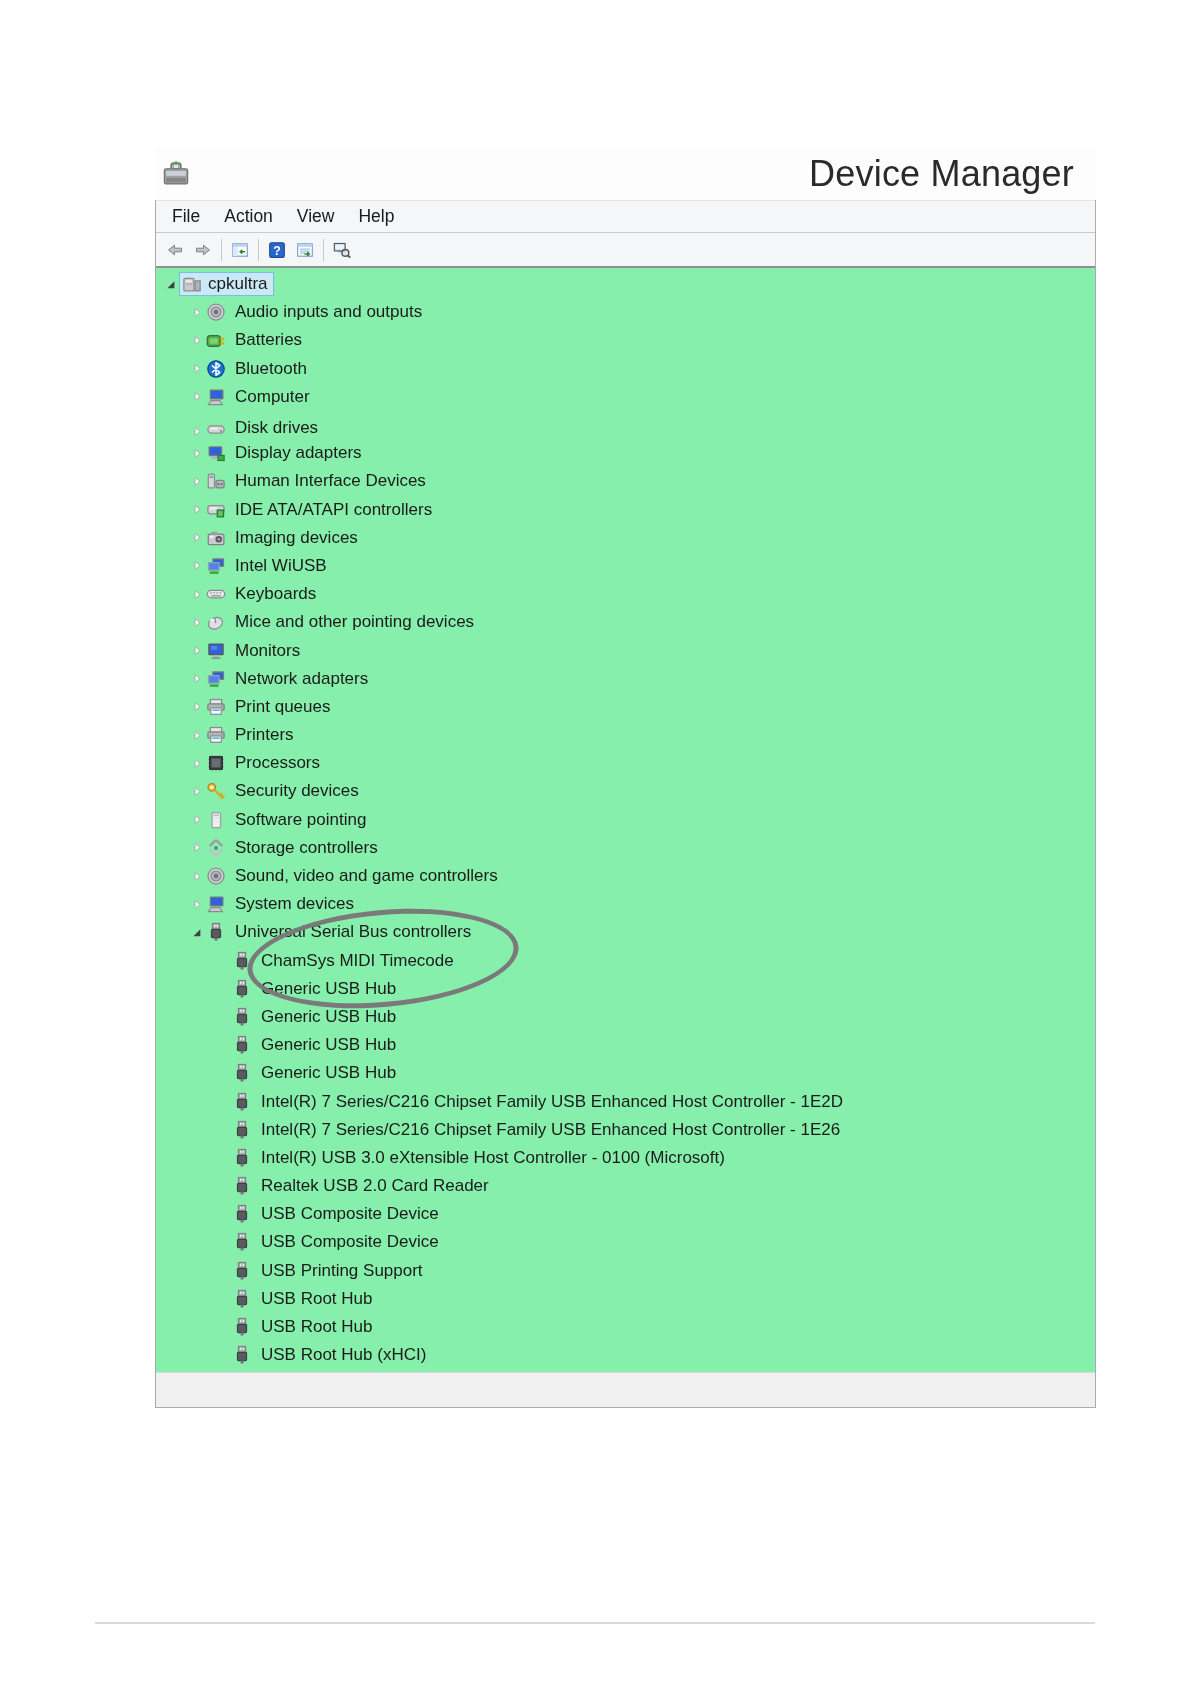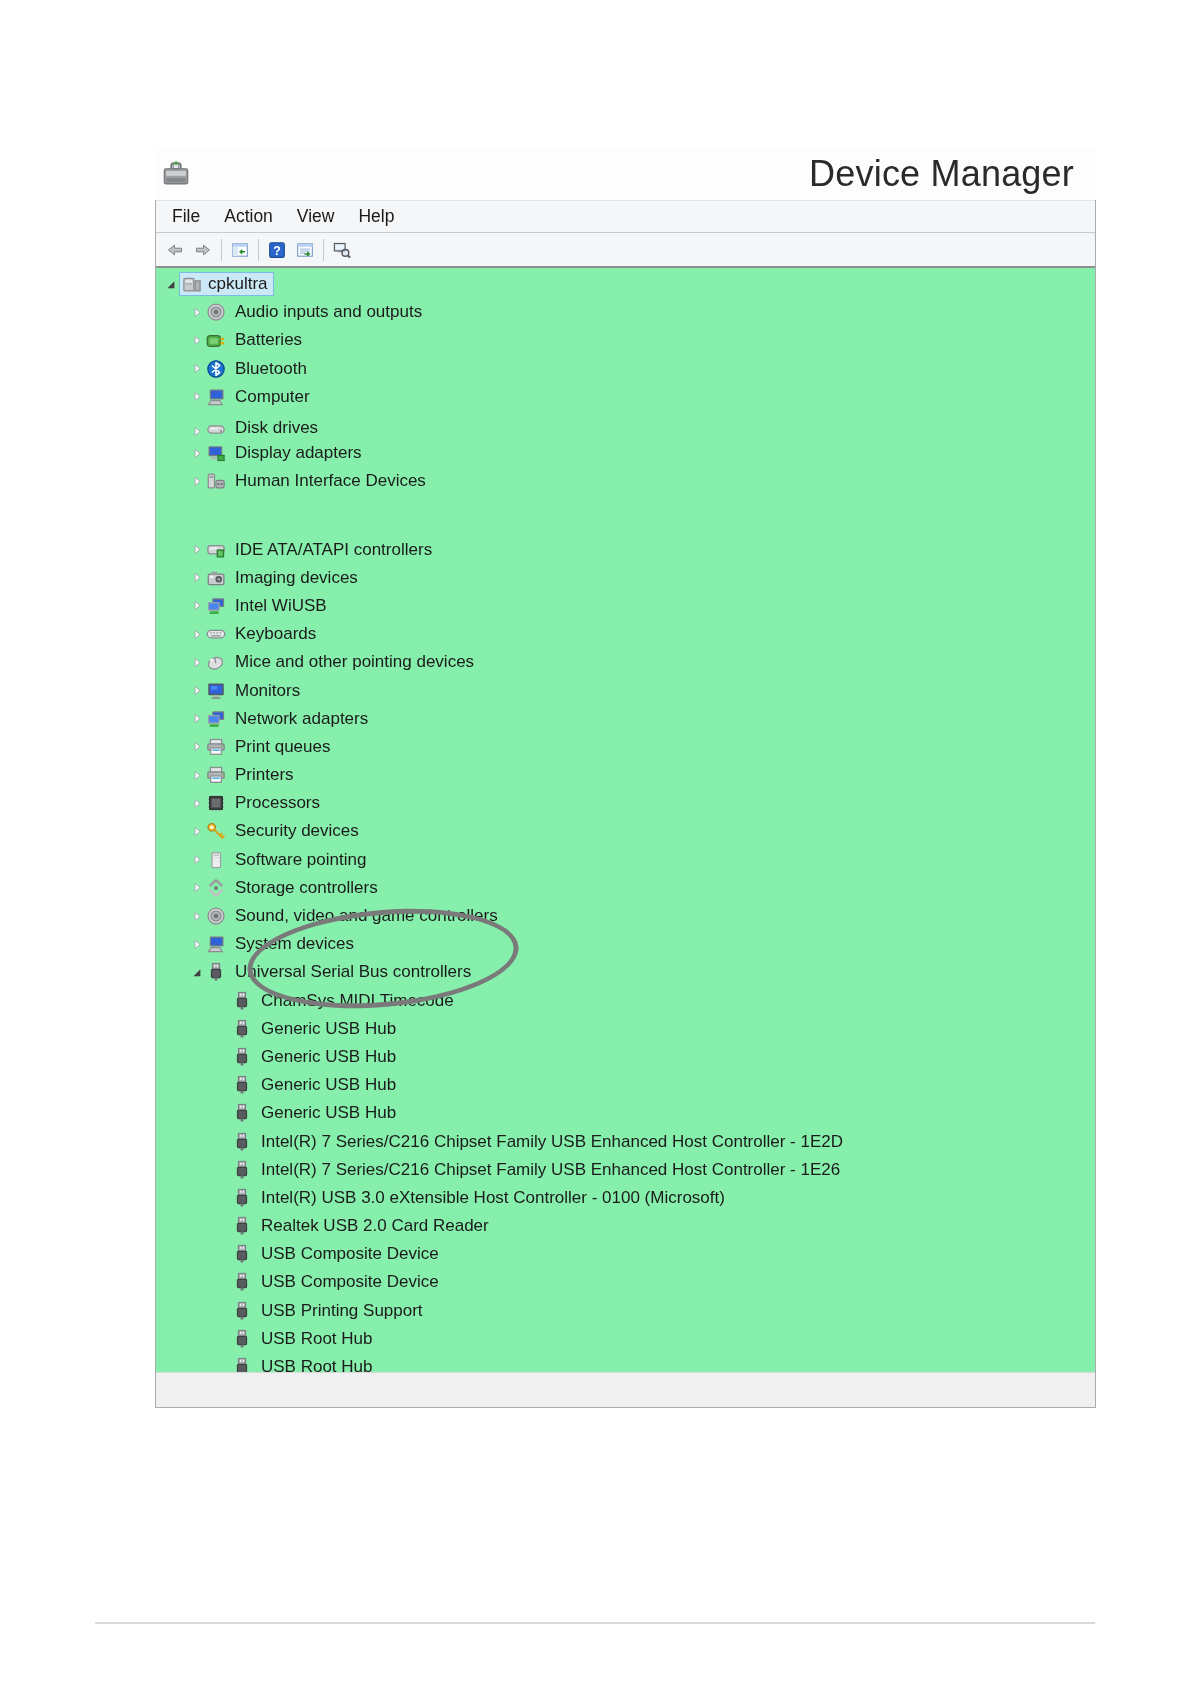--- a/index.html
+++ b/index.html
@@ -220,21 +220,21 @@
           </span>
           <svg class="ic" viewBox="0 0 16 16">
             <rect x="1.8" y="2.5" width="5" height="11" rx="1" fill="#d4d6d8" stroke="#8a8d90"></rect>
             <rect x="2.8" y="3.8" width="3" height="2" fill="#9da0a3"></rect>
             <rect x="8" y="7.5" width="6.5" height="6" rx="1.5" fill="#b2b5b8" stroke="#7e8184"></rect>
             <circle cx="10" cy="10.5" r="0.9" fill="#6f7275"></circle>
             <circle cx="12.5" cy="10.5" r="0.9" fill="#6f7275"></circle>
           </svg>
           <span class="lbl">Human Interface Devices</span>
         </div>
-        <div class="row" style="padding-left: 32px; margin-top: 40px;">
+        <div class="row" style="padding-left: 32px;">
           <span class="exp">
             <svg viewBox="0 0 16 16">
               <polygon points="5,3 11,8 5,13" fill="#fdfdfd" stroke="#a6a9ab" stroke-width="1.1"></polygon>
             </svg>
           </span>
           <svg class="ic" viewBox="0 0 16 16">
             <rect x="1.5" y="4.5" width="13" height="6.5" rx="2" fill="#d4d6d8" stroke="#8a8d90"></rect>
             <rect x="3" y="6" width="6" height="1.4" fill="#f0f1f2"></rect>
             <rect x="9" y="8" width="5" height="5.5" fill="#3fae49" stroke="#2c7d34"></rect>
             <rect x="10" y="9" width="3" height="3.5" fill="#66c66e"></rect>

